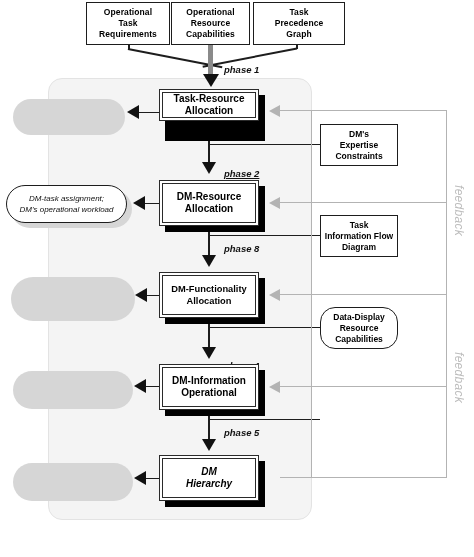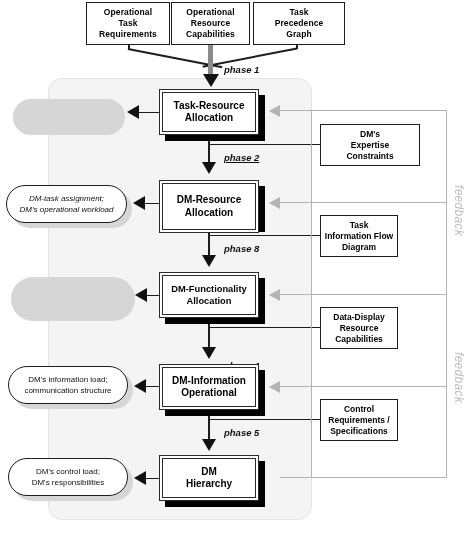--- a/index.html
+++ b/index.html
@@ -119,39 +119,39 @@
   <div class="ln" style="left:296px;top:45px;width:1.5px;height:4px;"></div>
 
   <div class="ln" style="left:128px;top:48px;width:96px;height:1.5px;transform:rotate(11deg);transform-origin:left center;"></div>
   <div class="ln" style="left:297px;top:48px;width:96px;height:1.5px;transform:rotate(169deg);transform-origin:left center;"></div>
 
   <div class="stem-gray" style="left:208px;top:45px;height:35px;"></div>
   <div class="arrow-dn-blk" style="left:202.5px;top:74px;"></div>
   <div class="phase" style="left:224px;top:64px;text-align:center;">phase 1</div>
 
   <div class="proc-shadow" style="left:165px;top:95px;width:100px;height:46px;"></div>
-  <div class="proc" style="left:159px;top:89px;width:100px;height:46px;">
+  <div class="proc" style="left:159px;top:89px;width:100px;height:32px;">
     <div class="proc-inner">
       <span style="white-space: pre-line;">Task-Resource
 Allocation</span>
     </div>
   </div>
 
   <div class="pill-shadow" style="left:13px;top:99px;width:112px;height:36px;"></div>
   <div class="ln" style="left:139px;top:111.5px;width:20px;height:1.6px;"></div>
   <div class="arrow-lf-blk" style="left:127px;top:105px;"></div>
 
   <div class="stem-blk" style="left:207.5px;top:141px;width:2.5px;height:26px;"></div>
   <div class="arrow-dn-blk sm" style="left:201.5px;top:162px;"></div>
-  <div class="phase" style="left:224px;top:152px;text-decoration:underline;">phase 2</div>
+  <div class="phase" style="left:224px;top:168px;text-decoration:underline;">phase 2</div>
 
   <div class="ln" style="left:210px;top:144px;width:110px;height:1.3px;"></div>
 
   <div class="proc-shadow" style="left:165px;top:186px;width:100px;height:46px;"></div>
-  <div class="proc" style="left:159px;top:180px;width:100px;height:53px;">
+  <div class="proc" style="left:159px;top:180px;width:100px;height:46px;">
     <div class="proc-inner">
       <span style="white-space: pre-line;">DM-Resource
 Allocation</span>
     </div>
   </div>
 
   <div class="pill-shadow" style="left:11px;top:190px;width:121px;height:38px;"></div>
   <div class="pill" style="left:6px;top:185px;width:121px;height:38px;">
     <span style="white-space: pre-line; font-style: italic;">DM-task assignment;
 DM's operational workload</span>
@@ -183,68 +183,55 @@
 
   <div class="proc-shadow" style="left:165px;top:370px;width:100px;height:46px;"></div>
   <div class="proc" style="left:159px;top:364px;width:100px;height:46px;">
     <div class="proc-inner">
       <span style="white-space: pre-line;">DM-Information
 Operational</span>
     </div>
   </div>
 
   <div class="pill-shadow" style="left:13px;top:371px;width:120px;height:38px;"></div>
-  <div class="pill" style="left:8px;top:366px;width:120px;height:38px;">
-    <span style="white-space: pre-line;">DM's information load;
-communication structure</span>
-  </div>
   <div class="ln" style="left:146px;top:385.5px;width:13px;height:1.6px;"></div>
   <div class="arrow-lf-blk" style="left:134px;top:379px;"></div>
 
   <div class="stem-blk" style="left:207.5px;top:416px;width:2.5px;height:28px;"></div>
   <div class="arrow-dn-blk sm" style="left:201.5px;top:439px;"></div>
   <div class="phase" style="left:224px;top:427px;">phase 5</div>
   <div class="ln" style="left:210px;top:419px;width:110px;height:1.3px;"></div>
 
   <div class="proc-shadow" style="left:165px;top:461px;width:100px;height:46px;"></div>
   <div class="proc" style="left:159px;top:455px;width:100px;height:46px;">
     <div class="proc-inner">
-      <span style="white-space: pre-line;">DM
+      <span style="white-space: pre-line; font-style: italic;">DM
 Hierarchy</span>
     </div>
   </div>
 
   <div class="pill-shadow" style="left:13px;top:463px;width:120px;height:38px;"></div>
-  <div class="pill" style="left:8px;top:458px;width:120px;height:38px;">
-    <span style="white-space: pre-line;">DM's control load;
-DM's responsibilities</span>
-  </div>
   <div class="ln" style="left:146px;top:477.5px;width:13px;height:1.6px;"></div>
   <div class="arrow-lf-blk" style="left:134px;top:471px;"></div>
 
-  <div class="sidebox" style="left:320px;top:124px;width:100px;height:42px;">
+  <div class="sidebox" style="left:320px;top:124px;width:78px;height:42px;">
     <span style="white-space: pre-line;">DM's
 Expertise
 Constraints</span>
   </div>
   <div class="sidebox" style="left:320px;top:215px;width:78px;height:42px;">
     <span style="white-space: pre-line;">Task
 Information Flow
 Diagram</span>
   </div>
-  <div class="sidebox" style="left:320px;top:307px;width:78px;height:42px;">
+  <div class="sidebox" style="left:320px;top:307px;width:78px;height:42px;border-radius:15px;">
     <span style="white-space: pre-line;">Data-Display
 Resource
 Capabilities</span>
   </div>
-  <div class="sidebox" style="left:320px;top:399px;width:78px;height:42px;">
-    <span style="white-space: pre-line;">Control
-Requirements /
-Specifications</span>
-  </div>
 
   <div class="ln-gray" style="left:446px;top:110px;width:1.3px;height:368px;"></div>
 
   <div class="ln-gray" style="left:280px;top:110px;width:167px;height:1.3px;"></div>
   <div class="arrow-lf-gray" style="left:269px;top:105px;"></div>
 
   <div class="ln-gray" style="left:280px;top:202px;width:167px;height:1.3px;"></div>
   <div class="arrow-lf-gray" style="left:269px;top:197px;"></div>
 
   <div class="ln-gray" style="left:280px;top:294px;width:167px;height:1.3px;"></div>

